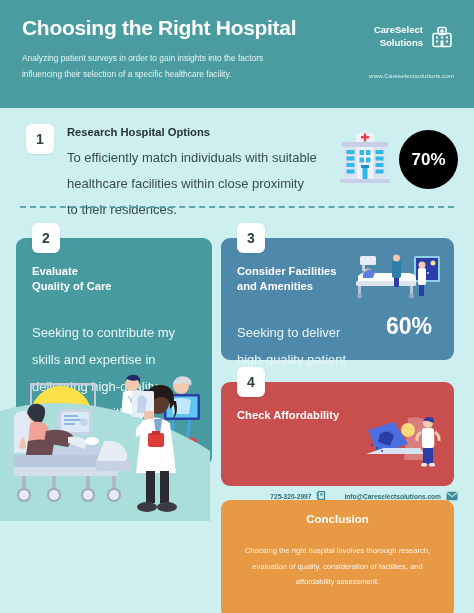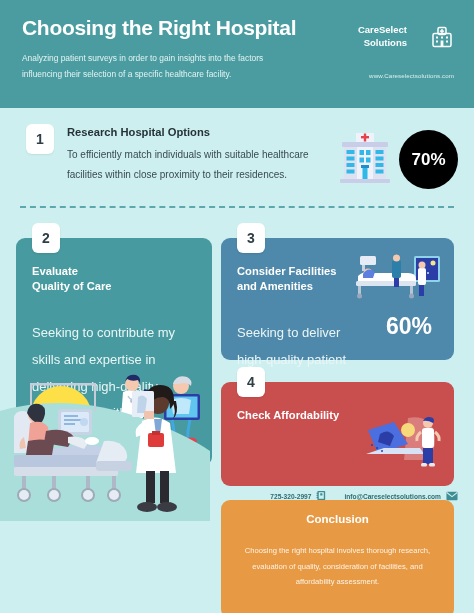--- a/index.html
+++ b/index.html
@@ -29,21 +29,21 @@
     margin-top: 11px;
     color: #E4F4F3;
     font-size: 8.4px;
     line-height: 1.95;
     max-width: 275px;
     font-weight: 500;
   }
   .brand {
     position: absolute;
     right: 20px; top: 24px;
-    display: flex; align-items: center; gap: 23px;
+    display: flex; align-items: center; gap: 7px;
   }
   .brand-name {
     color: #ffffff;
     font-size: 9.5px;
     font-weight: bold;
     text-align: right;
     line-height: 1.35;
     white-space: pre-line;
   }
   .brand-icon { width: 24px; height: 24px; }
@@ -74,21 +74,21 @@
   .step1-row { display: flex; gap: 13px; align-items: flex-start; }
   .step1-title {
     color: #263238;
     font-size: 11.2px;
     font-weight: bold;
     margin-top: 2px;
   }
   .step1-body {
     margin-top: 7px;
     color: #3A4A52;
-    font-size: 10px;
+    font-size: 13px;
     line-height: 2.0;
     max-width: 250px;
     font-weight: 500;
   }
   .circle70 {
     position: absolute;
     right: 16px; top: 22px;
     width: 59px; height: 59px;
     border-radius: 50%;
     background: #000000;

